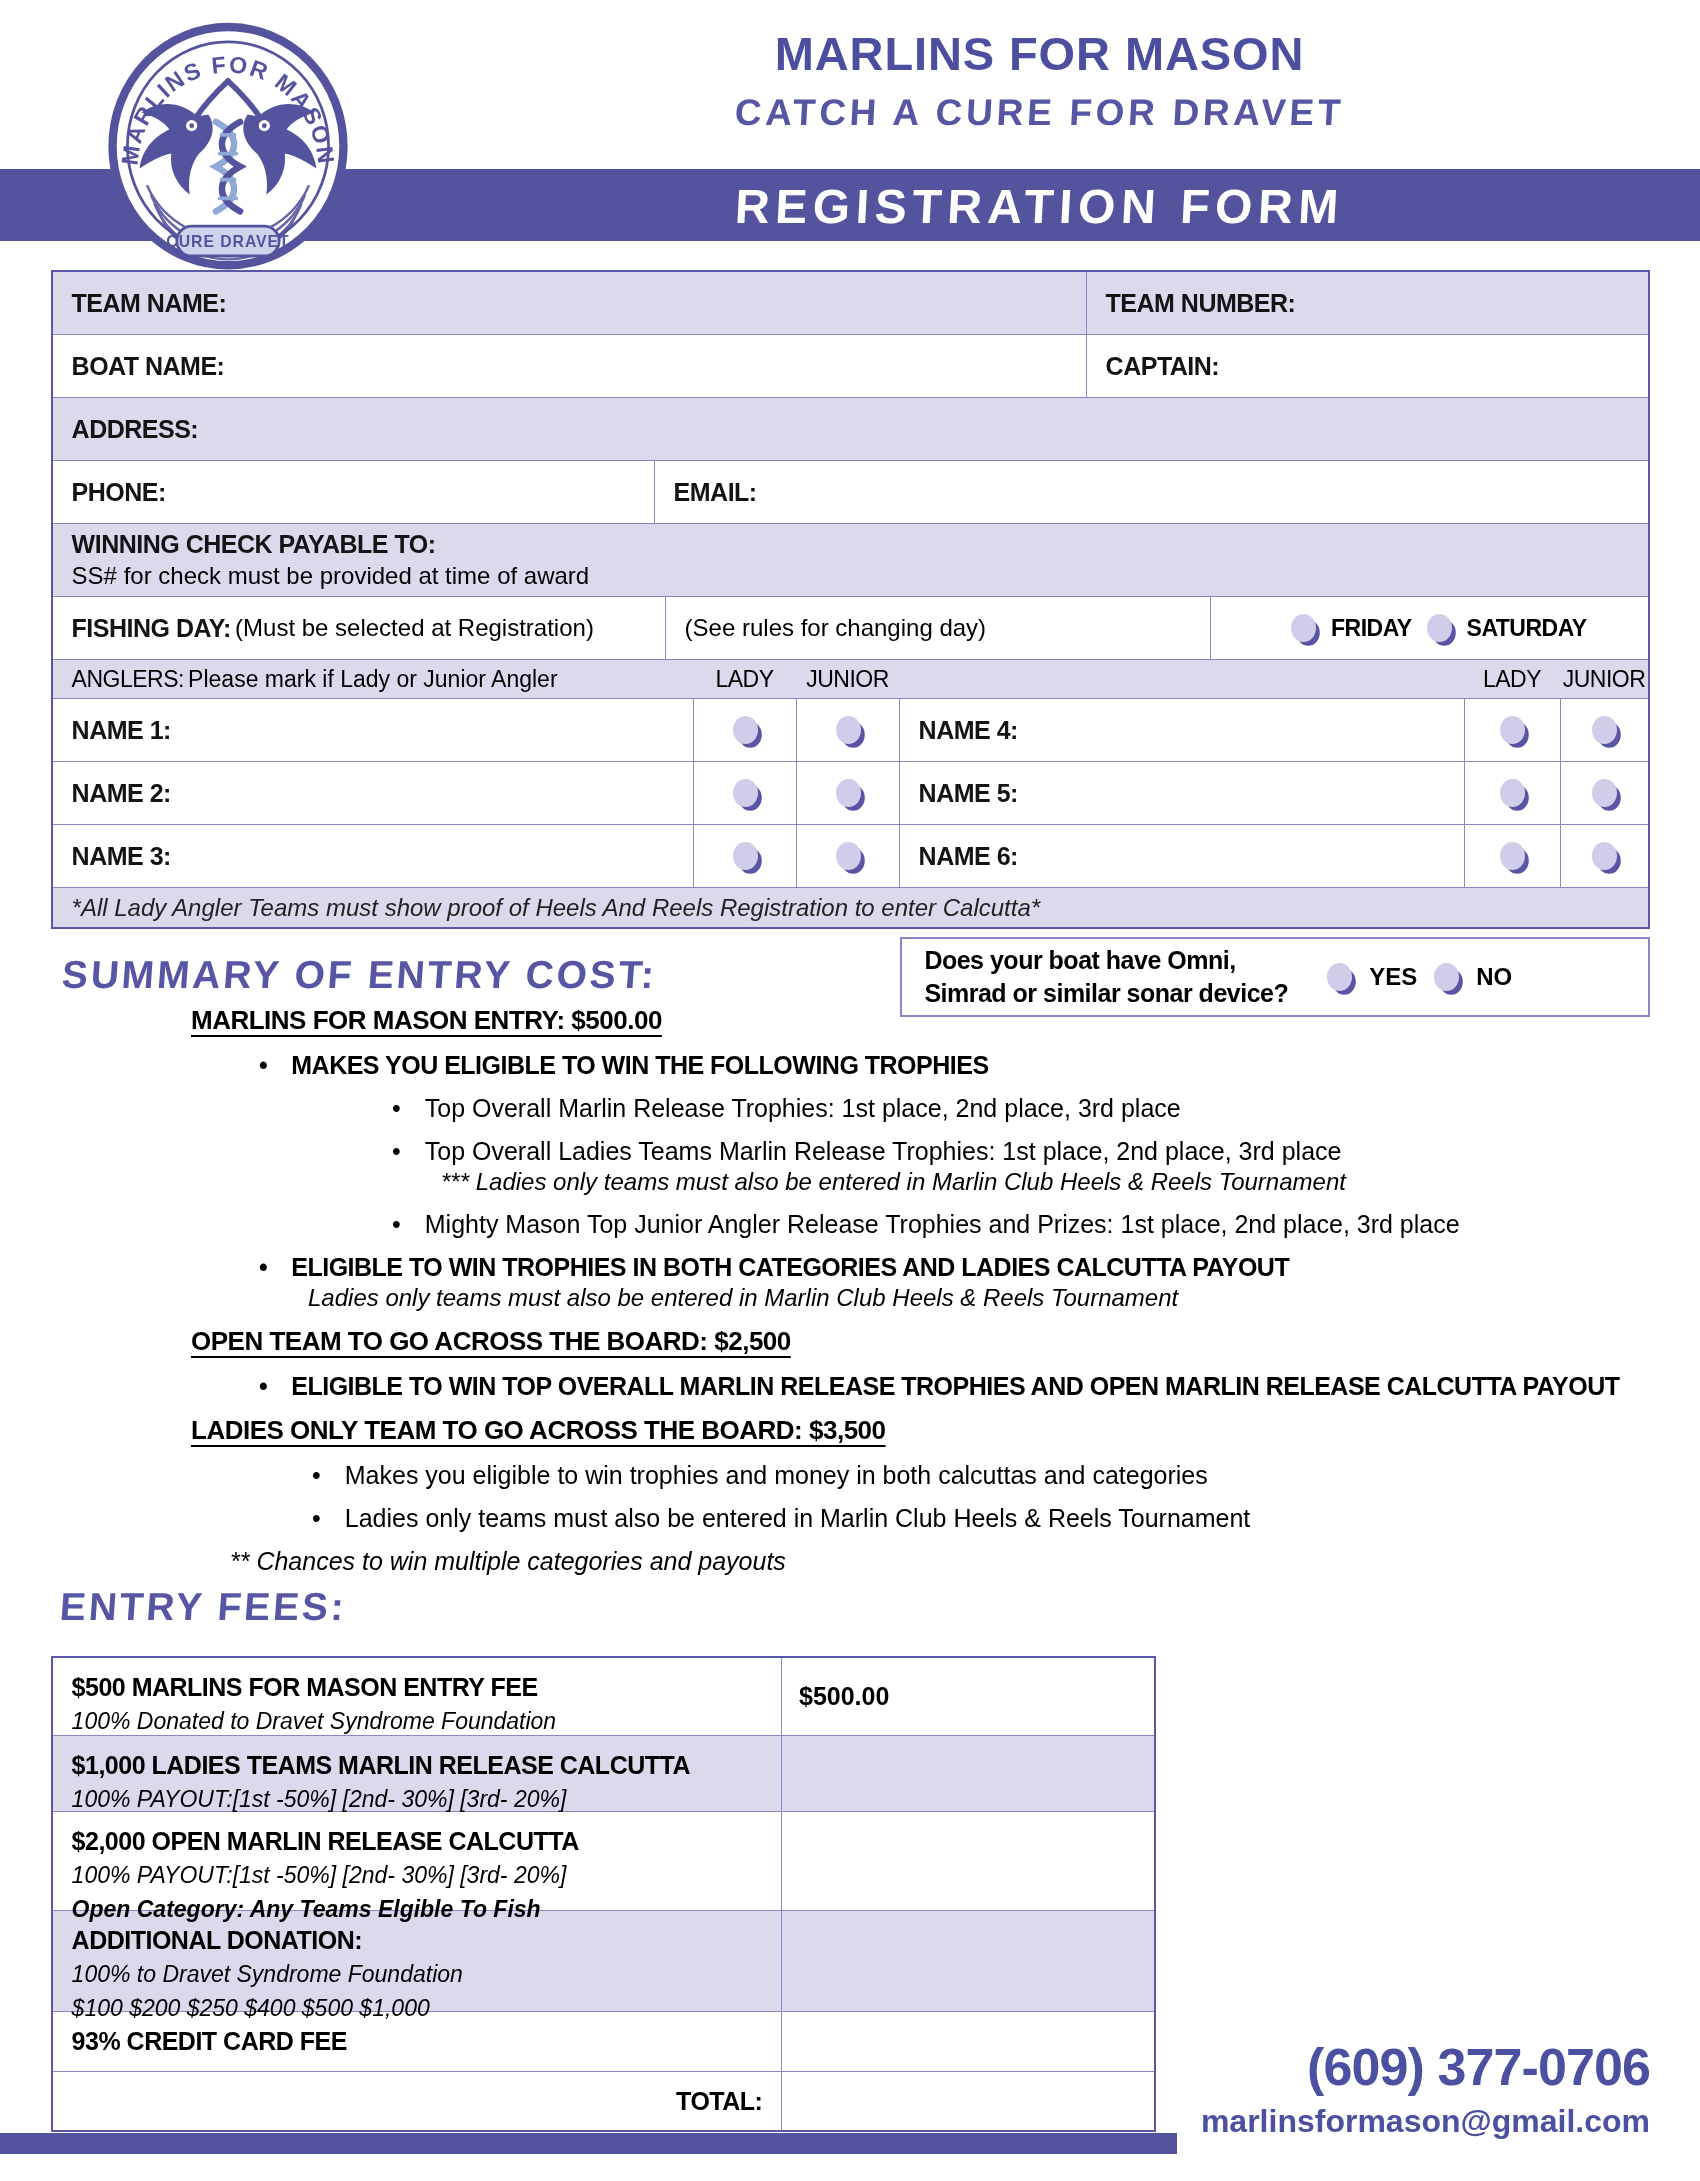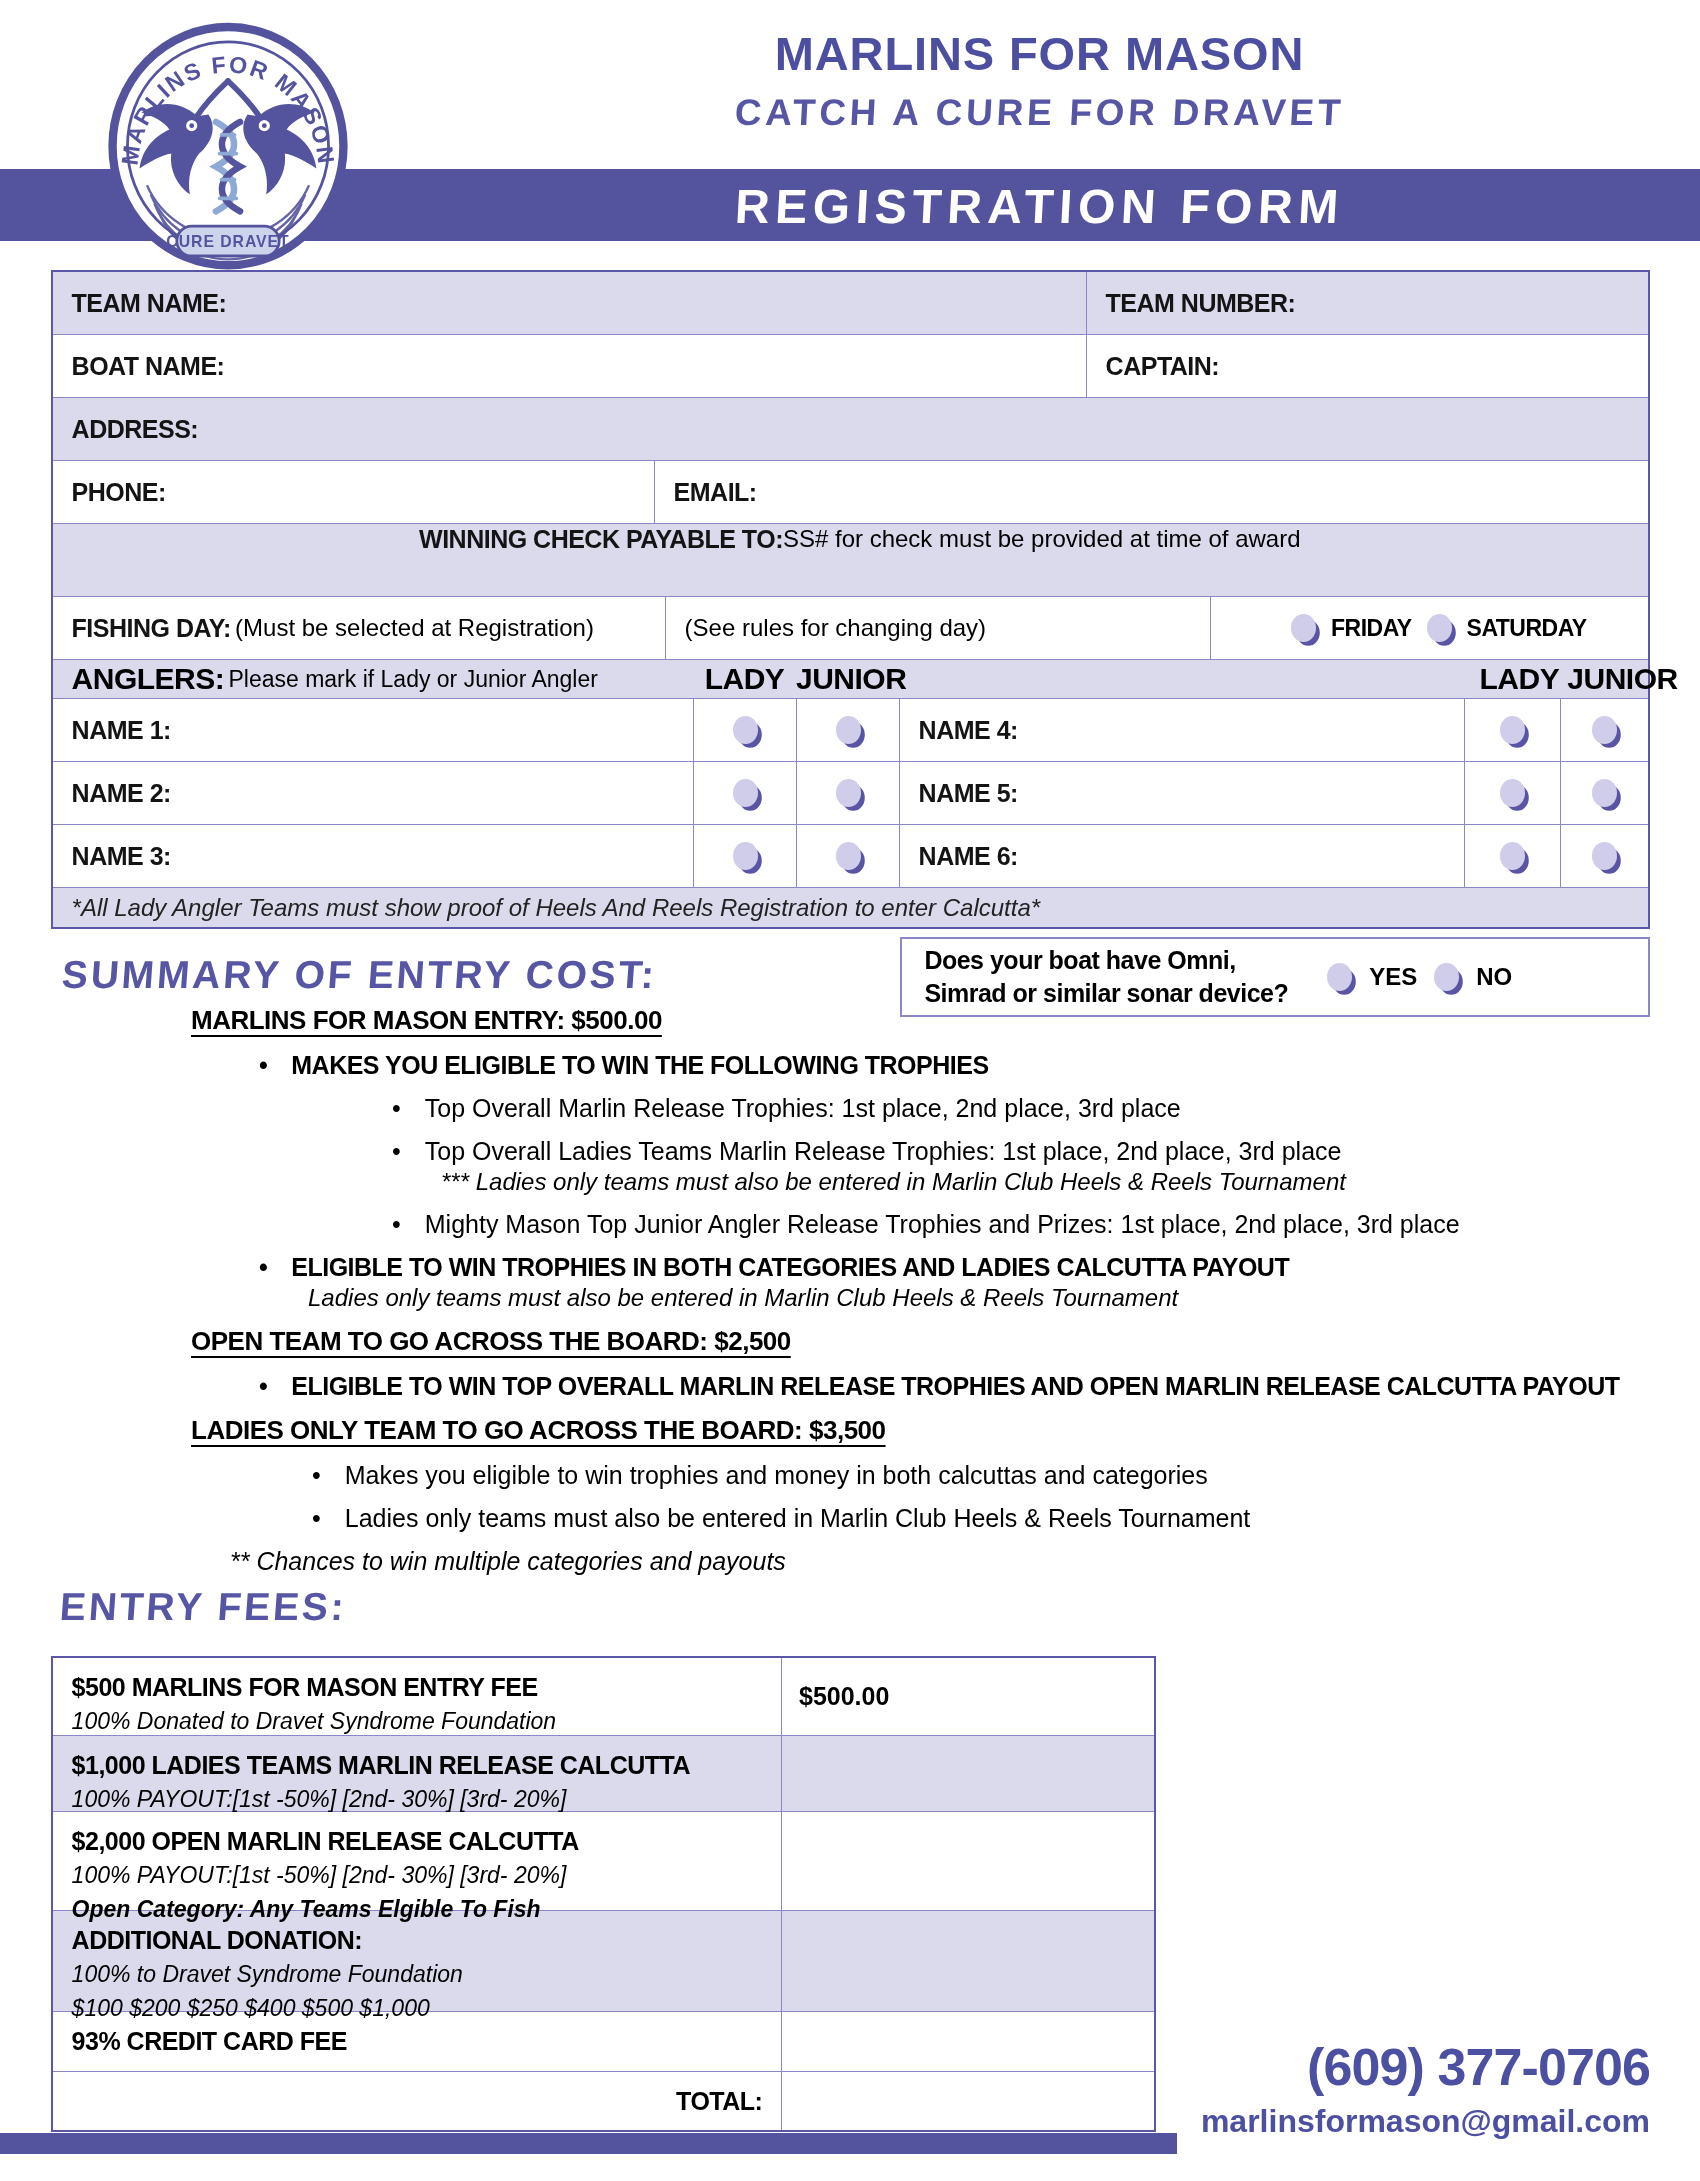--- a/index.html
+++ b/index.html
@@ -21,30 +21,30 @@
   .frow { display:flex; border-bottom:1.9px solid #8a87c6; background:#fff; }
   .frow:last-child { border-bottom:none; }
   .frow.shade { background:#dbd9ec; }
   .fcell { display:flex; align-items:center; padding-left:18.6px; }
   .fcell + .fcell { border-left:1.9px solid #8a87c6; }
   .lbl { font-weight:bold; font-size:25px; color:#141414; letter-spacing:-0.5px; }
   .reg { font-weight:normal; font-size:24px; color:#000000; }
   .h68 { height:63px; } .h78 { height:73px; } .h42 { height:39px; }
   .cell-nopad { padding-left:0; }
   .center { justify-content:center; }
-  .stack { align-items:flex-start; justify-content:center; line-height:1.25; }
+  .stack { flex-direction:column; align-items:flex-start; justify-content:center; line-height:1.25; }
 
   
   .radio { display:inline-block; width:25px; height:28px; border-radius:50%;
     background:#cfcde9; box-shadow:4.7px 4.7px 0 -0.9px #5a54a4; }
 
   .day-cell { gap:15px; justify-content:center; }
   .day-lab { font-weight:bold; font-size:23px; letter-spacing:-0.5px; }
 
-  .colhead { font-weight:bold; font-size:30px; letter-spacing:-0.5px; }
+  .colhead { font-weight:normal; font-size:23px; letter-spacing:-0.5px; }
   .note-row { font-style:italic; font-size:24px; color:#222; }
 
   
   .mid { position:absolute; left:0; top:929px; width:1700px; height:89px; }
   .script-h { font-weight:bold; color:#5656a4; letter-spacing:2.8px; transform:skewX(-4deg); }
   .summary-h { position:absolute; left:62px; top:24px; font-size:39px; }
   .sonar-box { position:absolute; left:900px; top:7.5px; width:750px; height:80px;
     border:2.8px solid #8a87c6; background:#fff; display:flex; align-items:center; padding:0 22.4px; }
   .sonar-q { font-weight:bold; font-size:25px; line-height:1.3; letter-spacing:-0.5px; }
   .sonar-opts { display:flex; align-items:center; gap:17px; margin-left:39px; }

